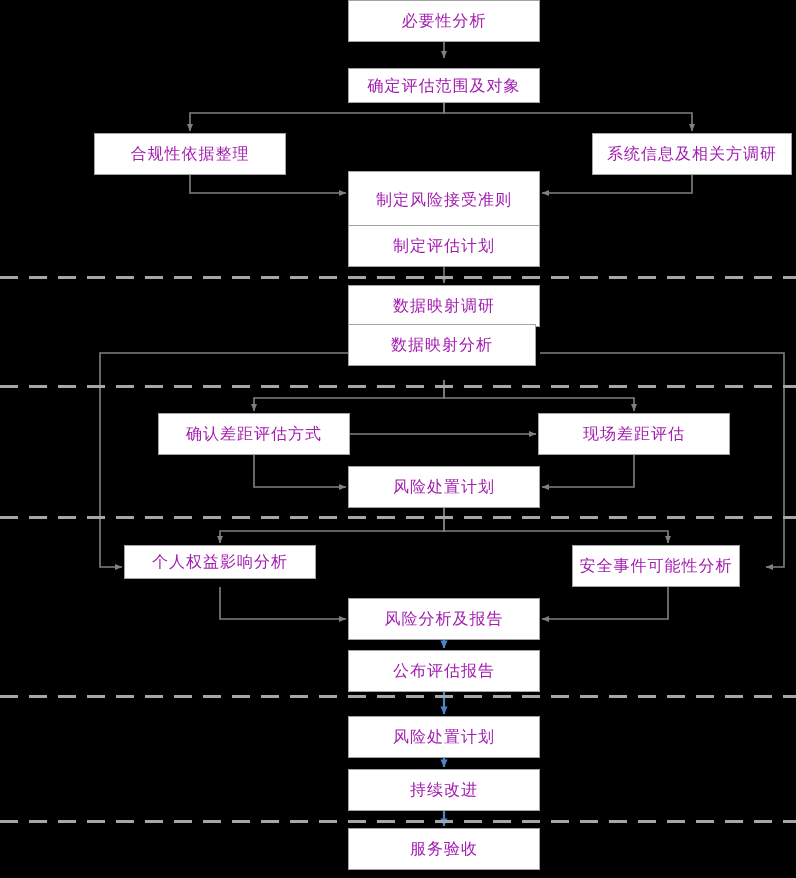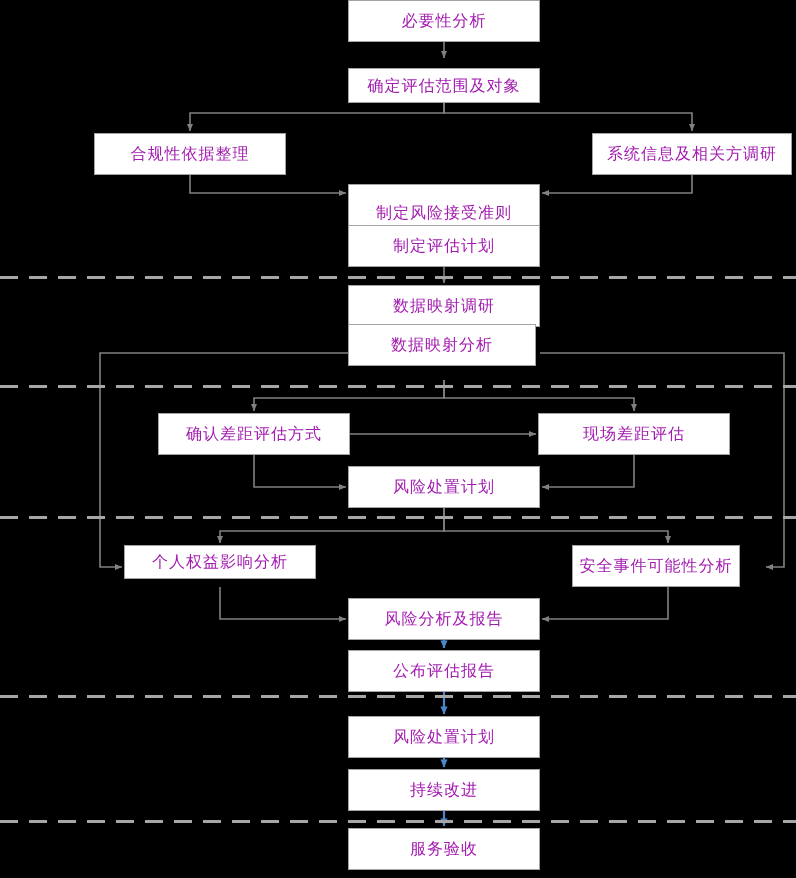--- a/index.html
+++ b/index.html
@@ -134,21 +134,21 @@
   </div>
   <div class="node" style="left:348px;top:68px;width:192px;height:35px">
     <span class="lbl">确定评估范围及对象</span>
   </div>
   <div class="node" style="left:94px;top:133px;width:192px;height:42px">
     <span class="lbl">合规性依据整理</span>
   </div>
   <div class="node" style="left:592px;top:133px;width:200px;height:42px">
     <span class="lbl">系统信息及相关方调研</span>
   </div>
-  <div class="node" style="left:348px;top:184px;width:192px;height:58px">
+  <div class="node" style="left:348px;top:171px;width:192px;height:58px">
     <span class="lbl">制定风险接受准则</span>
   </div>
   <div class="node" style="left:348px;top:285px;width:192px;height:42px">
     <span class="lbl">数据映射调研</span>
   </div>
   <div class="node" style="left:348px;top:225px;width:192px;height:42px">
     <span class="lbl">制定评估计划</span>
   </div>
   <div class="node" style="left:348px;top:324px;width:188px;height:42px">
     <span class="lbl">数据映射分析</span>

